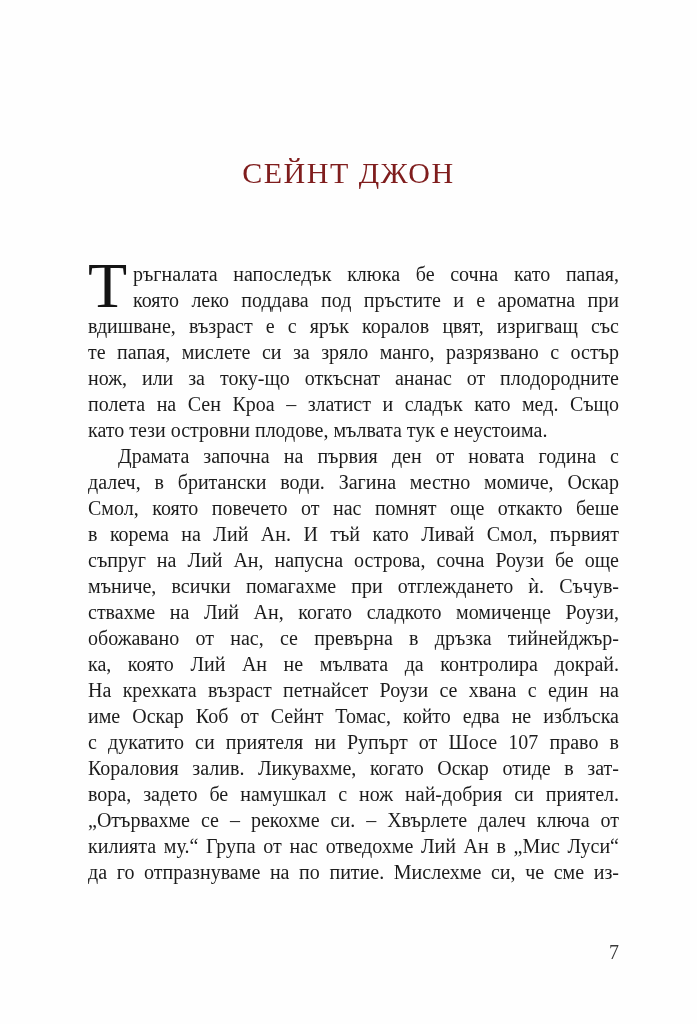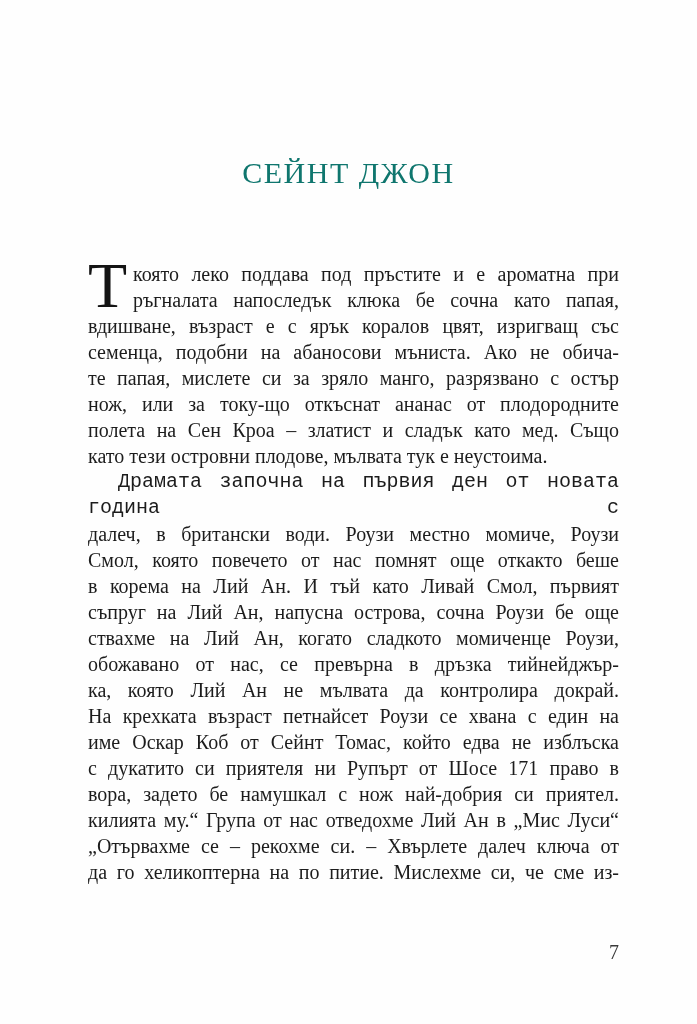--- a/index.html
+++ b/index.html
@@ -19,21 +19,21 @@
   .title {
     position: absolute;
     top: 156px;
     left: 0;
     width: 100%;
     margin: 0;
     text-align: center;
     font-size: 30px;
     font-weight: normal;
     letter-spacing: 1.5px;
-    color: #0f766e;
+    color: #7f1d1d;
   }
   .body-text {
     position: absolute;
     left: 88px;
     top: 261px;
     width: 531px;
   }
   .paragraph {
     margin: 0;
   }
@@ -41,21 +41,20 @@
     font-size: 20px;
     line-height: 26px;
     text-align: justify;
     text-align-last: justify;
   }
   .line.para-end {
     text-align-last: left;
   }
   .line.indent {
     text-indent: 30px;
-    font-family: Liberation Mono, monospace;
   }
   .dropcap {
     float: left;
     width: 45px;
     height: 52px;
     font-size: 64px;
     line-height: 50px;
     color: #141414;
   }
   .pagenum {
@@ -68,41 +67,42 @@
   }
 </style>
 </head>
 <body>
 
 <div class="page">
   <h1 class="title">СЕЙНТ ДЖОН</h1>
   <div class="body-text" id="body-text">
       <div class="paragraph">
         <span class="dropcap">Т</span>
+        <div class="line">ръгналата напоследък клюка бе сочна като папая,</div>
         <div class="line">която леко поддава под пръстите и е ароматна при</div>
-        <div class="line">ръгналата напоследък клюка бе сочна като папая,</div>
         <div class="line">вдишване, възраст е с ярък коралов цвят, изригващ със</div>
-        <div class="line">семенца, подобни на абаносови мъниста. Ако не обича-</div>
         <div class="line">те папая, мислете си за зряло манго, разрязвано с остър</div>
         <div class="line">нож, или за току-що откъснат ананас от плодородните</div>
         <div class="line">полета на Сен Кроа – златист и сладък като мед. Също</div>
         <div class="line para-end">като тези островни плодове, мълвата тук е неустоима.</div>
       </div>
       <div class="paragraph">
         <div class="line indent">Драмата започна на първия ден от новата година с</div>
-        <div class="line">далеч, в британски води. Роузи местно момиче, Роузи</div>
+        <div class="line">далеч, в британски води. Загина местно момиче, Оскар</div>
         <div class="line">Смол, която повечето от нас помнят още откакто беше</div>
         <div class="line">в корема на Лий Ан. И тъй като Ливай Смол, първият</div>
         <div class="line">съпруг на Лий Ан, напусна острова, сочна Роузи бе още</div>
+        <div class="line">мъниче, всички помагахме при отглеждането ѝ. Съчув-</div>
         <div class="line">ствахме на Лий Ан, когато сладкото момиченце Роузи,</div>
         <div class="line">обожавано от нас, се превърна в дръзка тийнейджър-</div>
         <div class="line">ка, която Лий Ан не мълвата да контролира докрай.</div>
         <div class="line">На крехката възраст петнайсет Роузи се хвана с един на</div>
         <div class="line">име Оскар Коб от Сейнт Томас, който едва не изблъска</div>
-        <div class="line">с дукатито си приятеля ни Рупърт от Шосе 171 право в</div>
+        <div class="line">с дукатито си приятеля ни Рупърт от Шосе 107 право в</div>
+        <div class="line">Кораловия залив. Ликувахме, когато Оскар отиде в зат-</div>
         <div class="line">вора, задето бе намушкал с нож най-добрия си приятел.</div>
+        <div class="line">„Отървахме се – рекохме си. – Хвърлете далеч ключа от</div>
         <div class="line">килията му.“ Група от нас отведохме Лий Ан в „Мис Луси“</div>
-        <div class="line">„Отървахме се – рекохме си. – Хвърлете далеч ключа от</div>
-        <div class="line">да го хеликоптерна на по питие. Мислехме си, че сме из-</div>
+        <div class="line">да го отпразнуваме на по питие. Мислехме си, че сме из-</div>
       </div>
     </div>
   <div class="pagenum">7</div>
 </div>
 
 </body></html>

